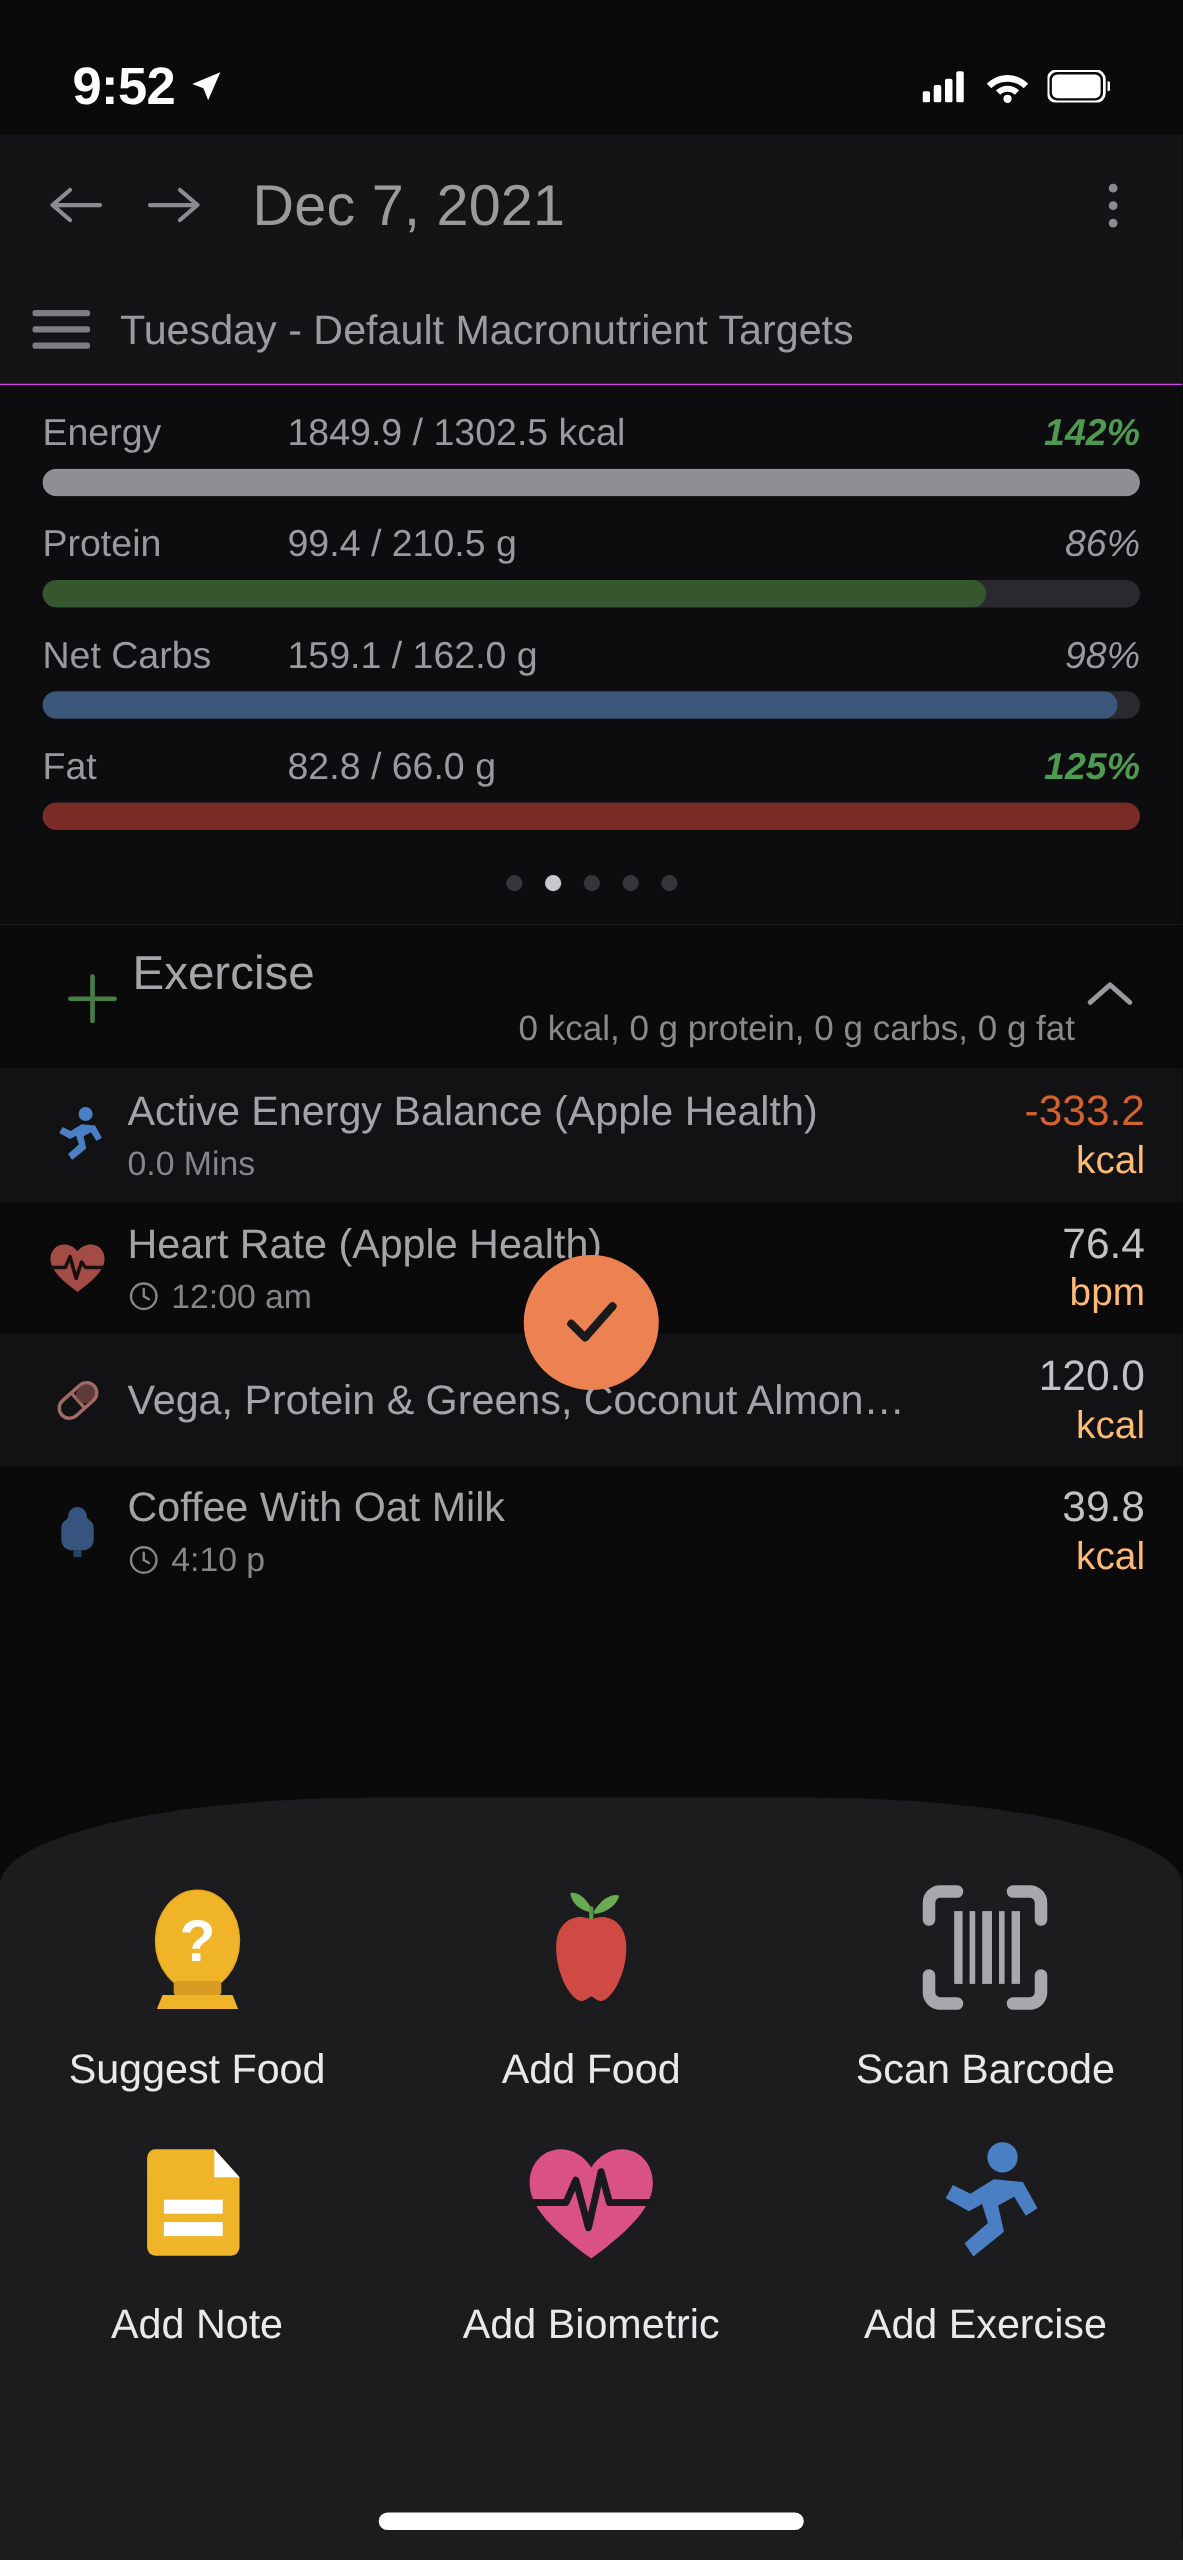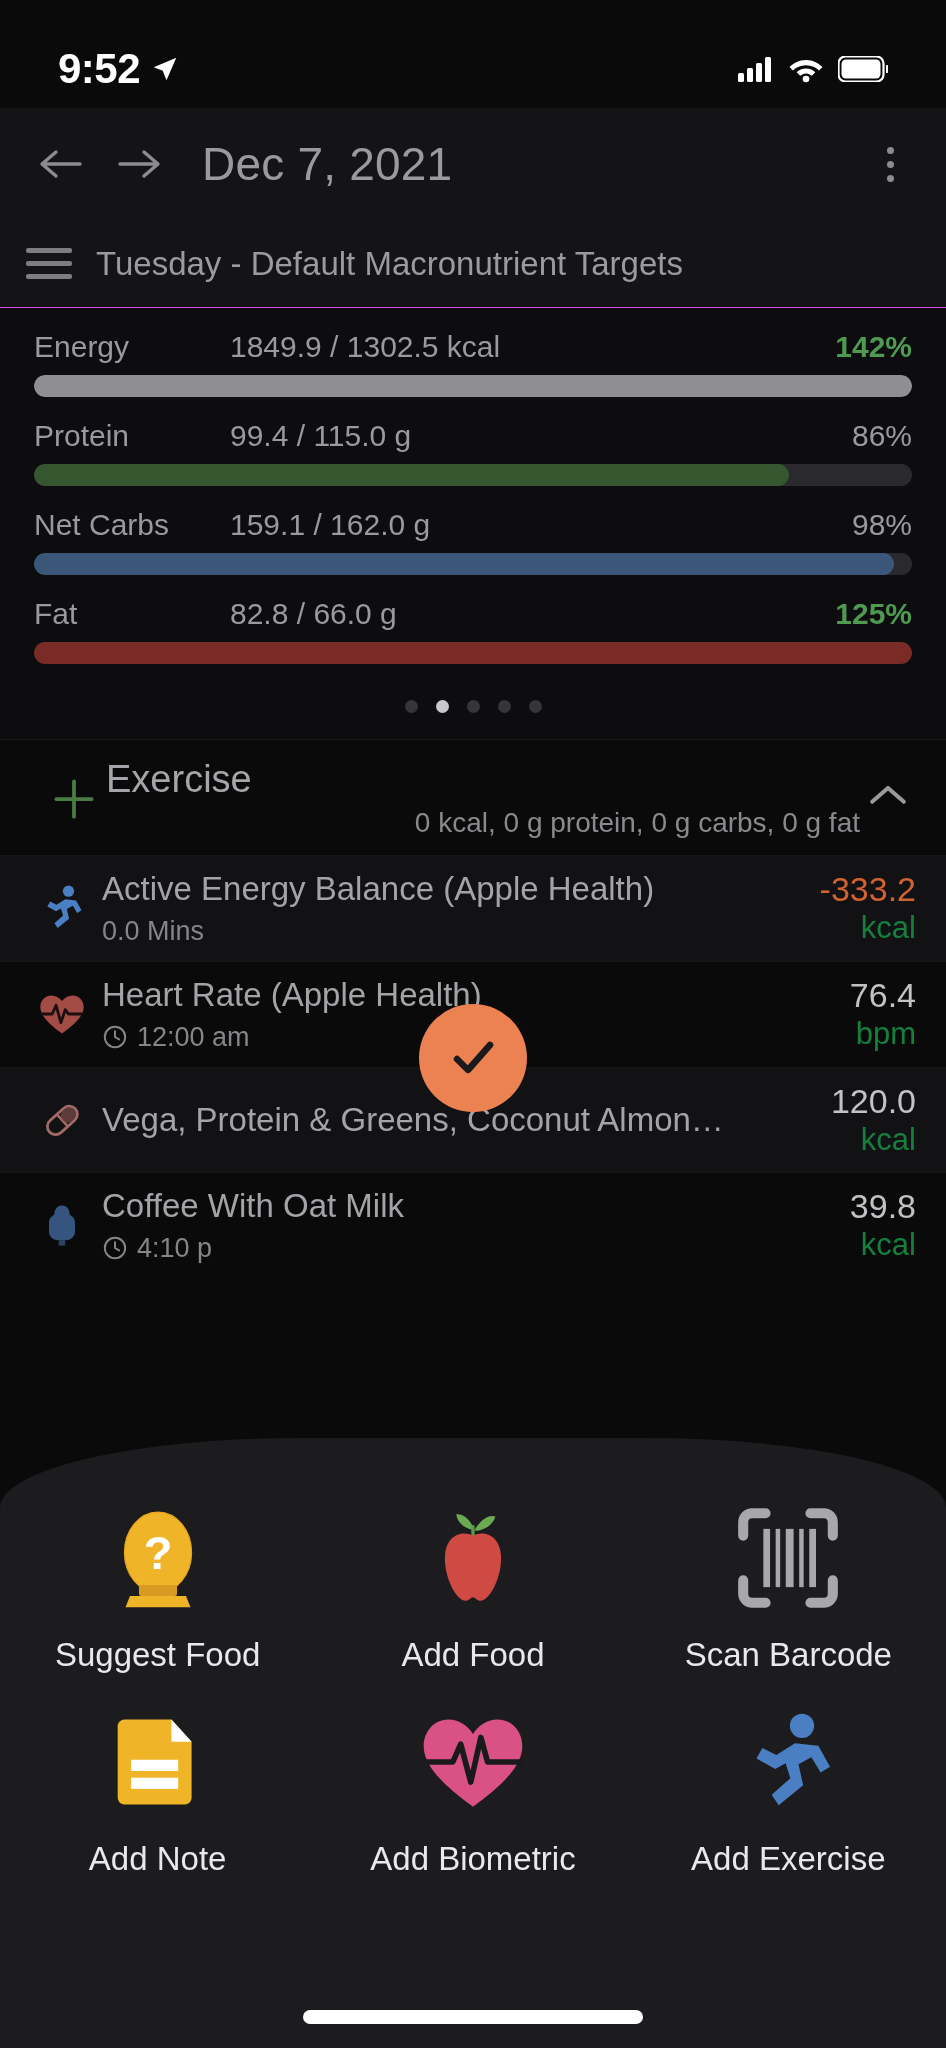--- a/index.html
+++ b/index.html
@@ -44,21 +44,21 @@
   .hamburger { width:46px; display:flex; flex-direction:column; gap:8px; }
   .hamburger i { height:5px; background:#7e7e82; border-radius:2px; display:block; }
   .dayheader-label { font-size:33px; color:#9b9b9f; }
 
   
   .macros { padding:22px 34px 8px 34px; background:#0d0d0f; }
   .macro-row { margin-bottom:22px; }
   .macro-line { display:flex; align-items:baseline; font-size:30px; color:#9a9a9e; }
   .macro-name { width:196px; flex:0 0 auto; }
   .macro-vals { flex:1; }
-  .macro-pct { font-size:30px; font-weight:600; }
+  .macro-pct { font-size:30px; font-weight:600;font-style:italic; }
   .macro-pct.over { color:#4e9a50; }
   .macro-pct.under { color:#9a9a9e; font-weight:400; }
   .bar-track {
     margin-top:11px; height:22px; border-radius:11px;
     background:#2a2a2e; overflow:hidden;
   }
   .bar-fill { height:100%; border-radius:11px; }
 
   .dots { display:flex; justify-content:center; gap:18px; padding:14px 0 18px; }
   .dot { width:13px; height:13px; border-radius:50%; background:#35353a; }
@@ -86,21 +86,21 @@
   .entry-icon { width:64px; flex:0 0 auto; display:flex; align-items:center; justify-content:center; }
   .entry-body { flex:1; min-width:0; padding-left:8px; }
   .entry-title {
     font-size:33px; color:#a4a4a8; white-space:nowrap;
     overflow:hidden; text-overflow:ellipsis;
   }
   .entry-sub { font-size:27px; color:#85858a; margin-top:8px; display:flex; align-items:center; gap:9px; }
   .entry-right { flex:0 0 auto; text-align:right; padding-left:14px; }
   .entry-val { font-size:34px; color:#c2c2c6; line-height:1.15; }
   .entry-val.neg { color:#d2622f; }
-  .entry-unit { font-size:31px; color:#15803d; line-height:1.2; }
+  .entry-unit { font-size:31px; color:#fdba74; line-height:1.2; }
 
   
   .sheet {
     position:absolute; left:0; right:0; bottom:0; height:610px;
     background:#1c1c1f;
     border-top-left-radius:300px 70px;
     border-top-right-radius:300px 70px;
   }
   .sheet-grid {
     padding:58px 0 0 0; display:grid;
@@ -189,21 +189,21 @@
        <span class="macro-vals">1849.9 / 1302.5 kcal</span>
        <span class="macro-pct over">142%</span>
      </div>
      <div class="bar-track">
        <div class="bar-fill" style="width:100%;background:#8e8e93"></div>
      </div>
         </div>
         <div class="macro-row">
           <div class="macro-line">
        <span class="macro-name">Protein</span>
-       <span class="macro-vals">99.4 / 115.0 g</span>
+       <span class="macro-vals">99.4 / 210.5 g</span>
        <span class="macro-pct under">86%</span>
      </div>
      <div class="bar-track">
        <div class="bar-fill" style="width:86%;background:#35562f"></div>
      </div>
         </div>
         <div class="macro-row">
           <div class="macro-line">
        <span class="macro-name">Net Carbs</span>
        <span class="macro-vals">159.1 / 162.0 g</span>

